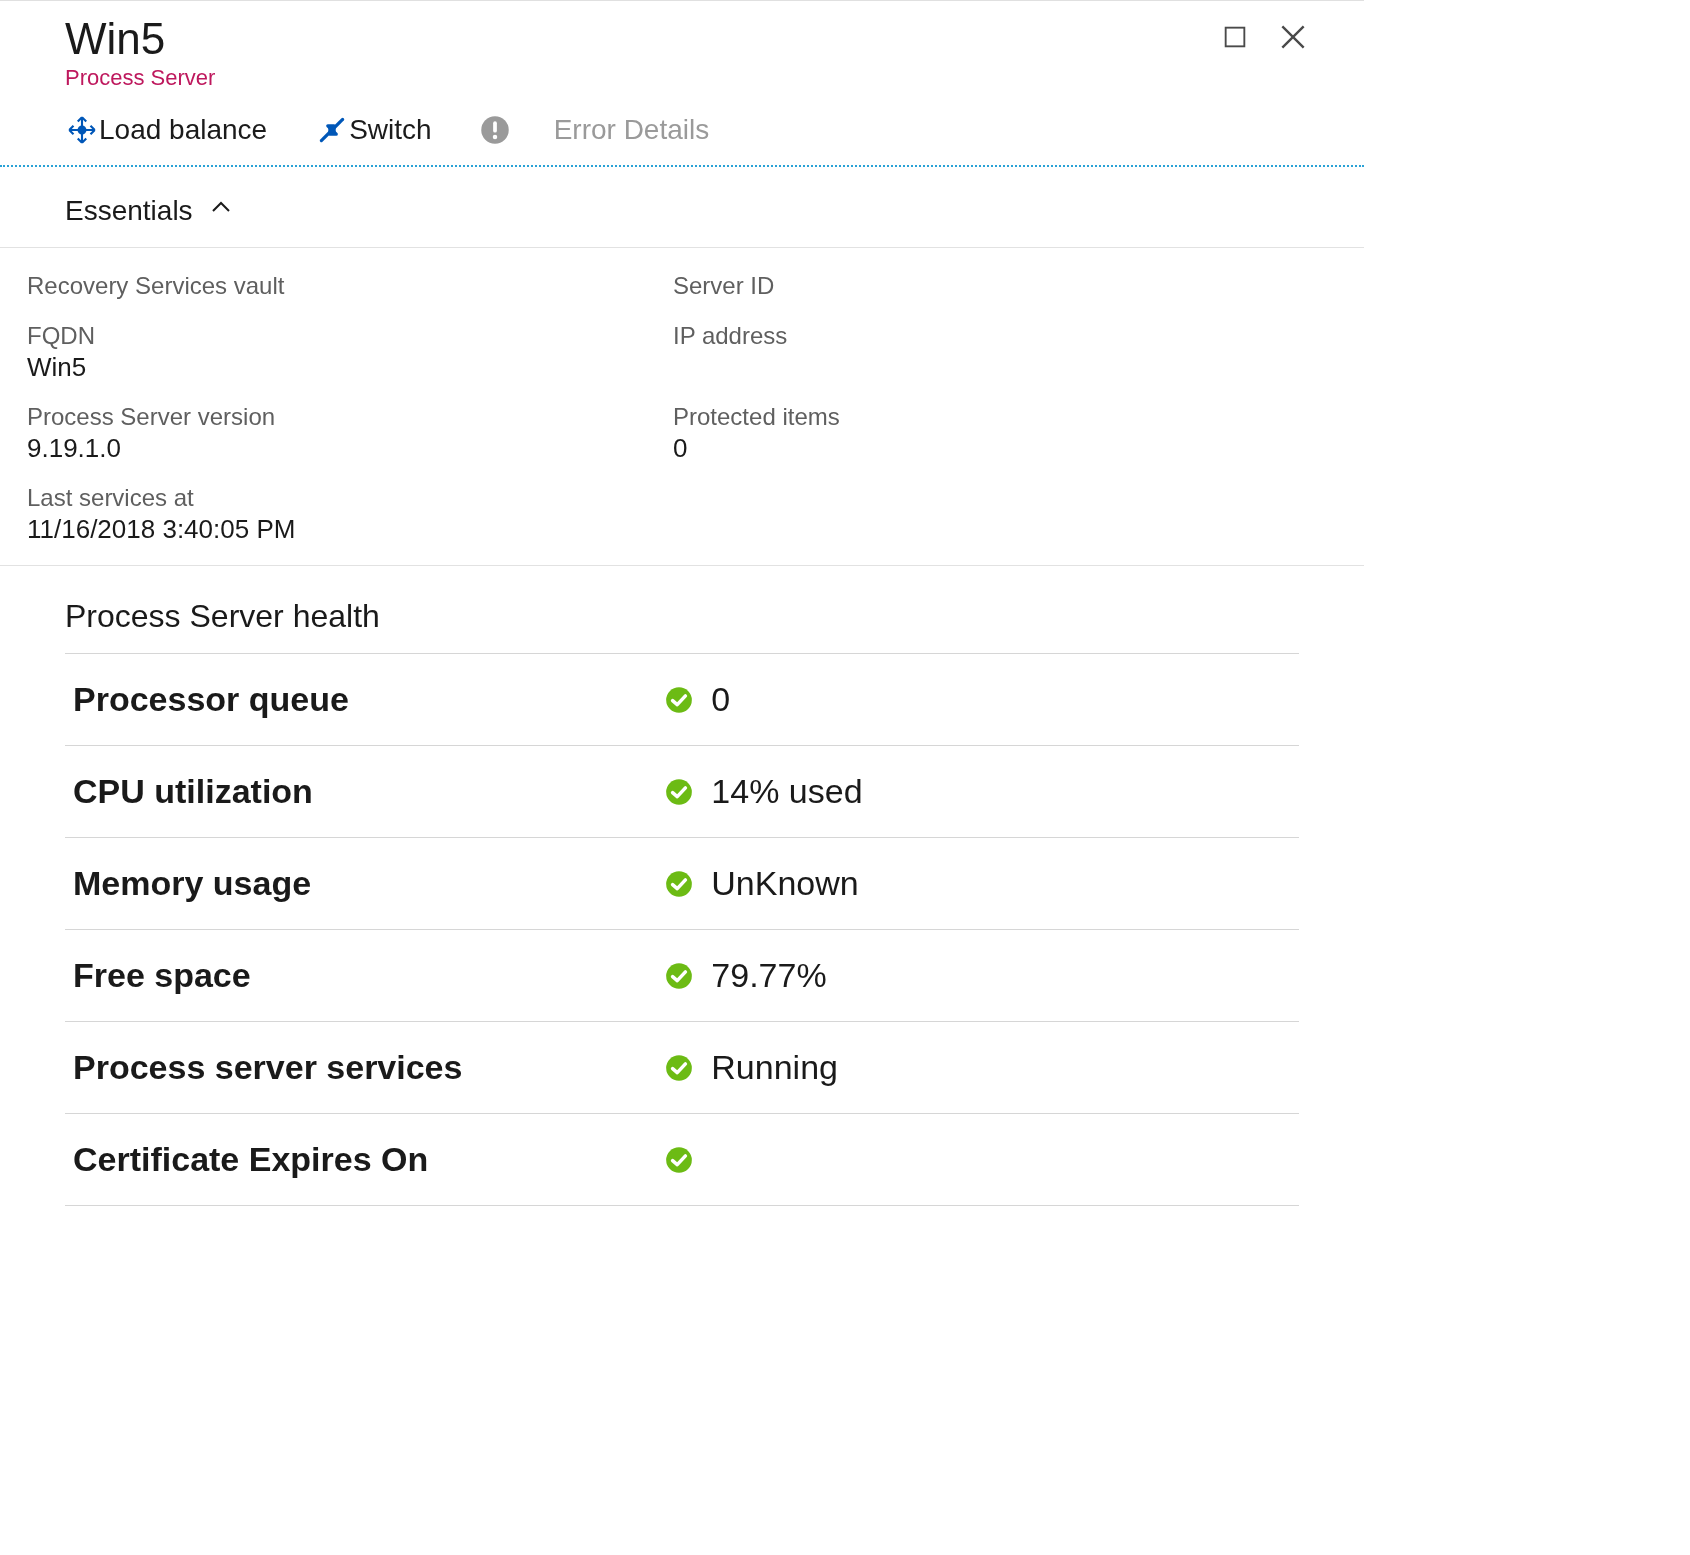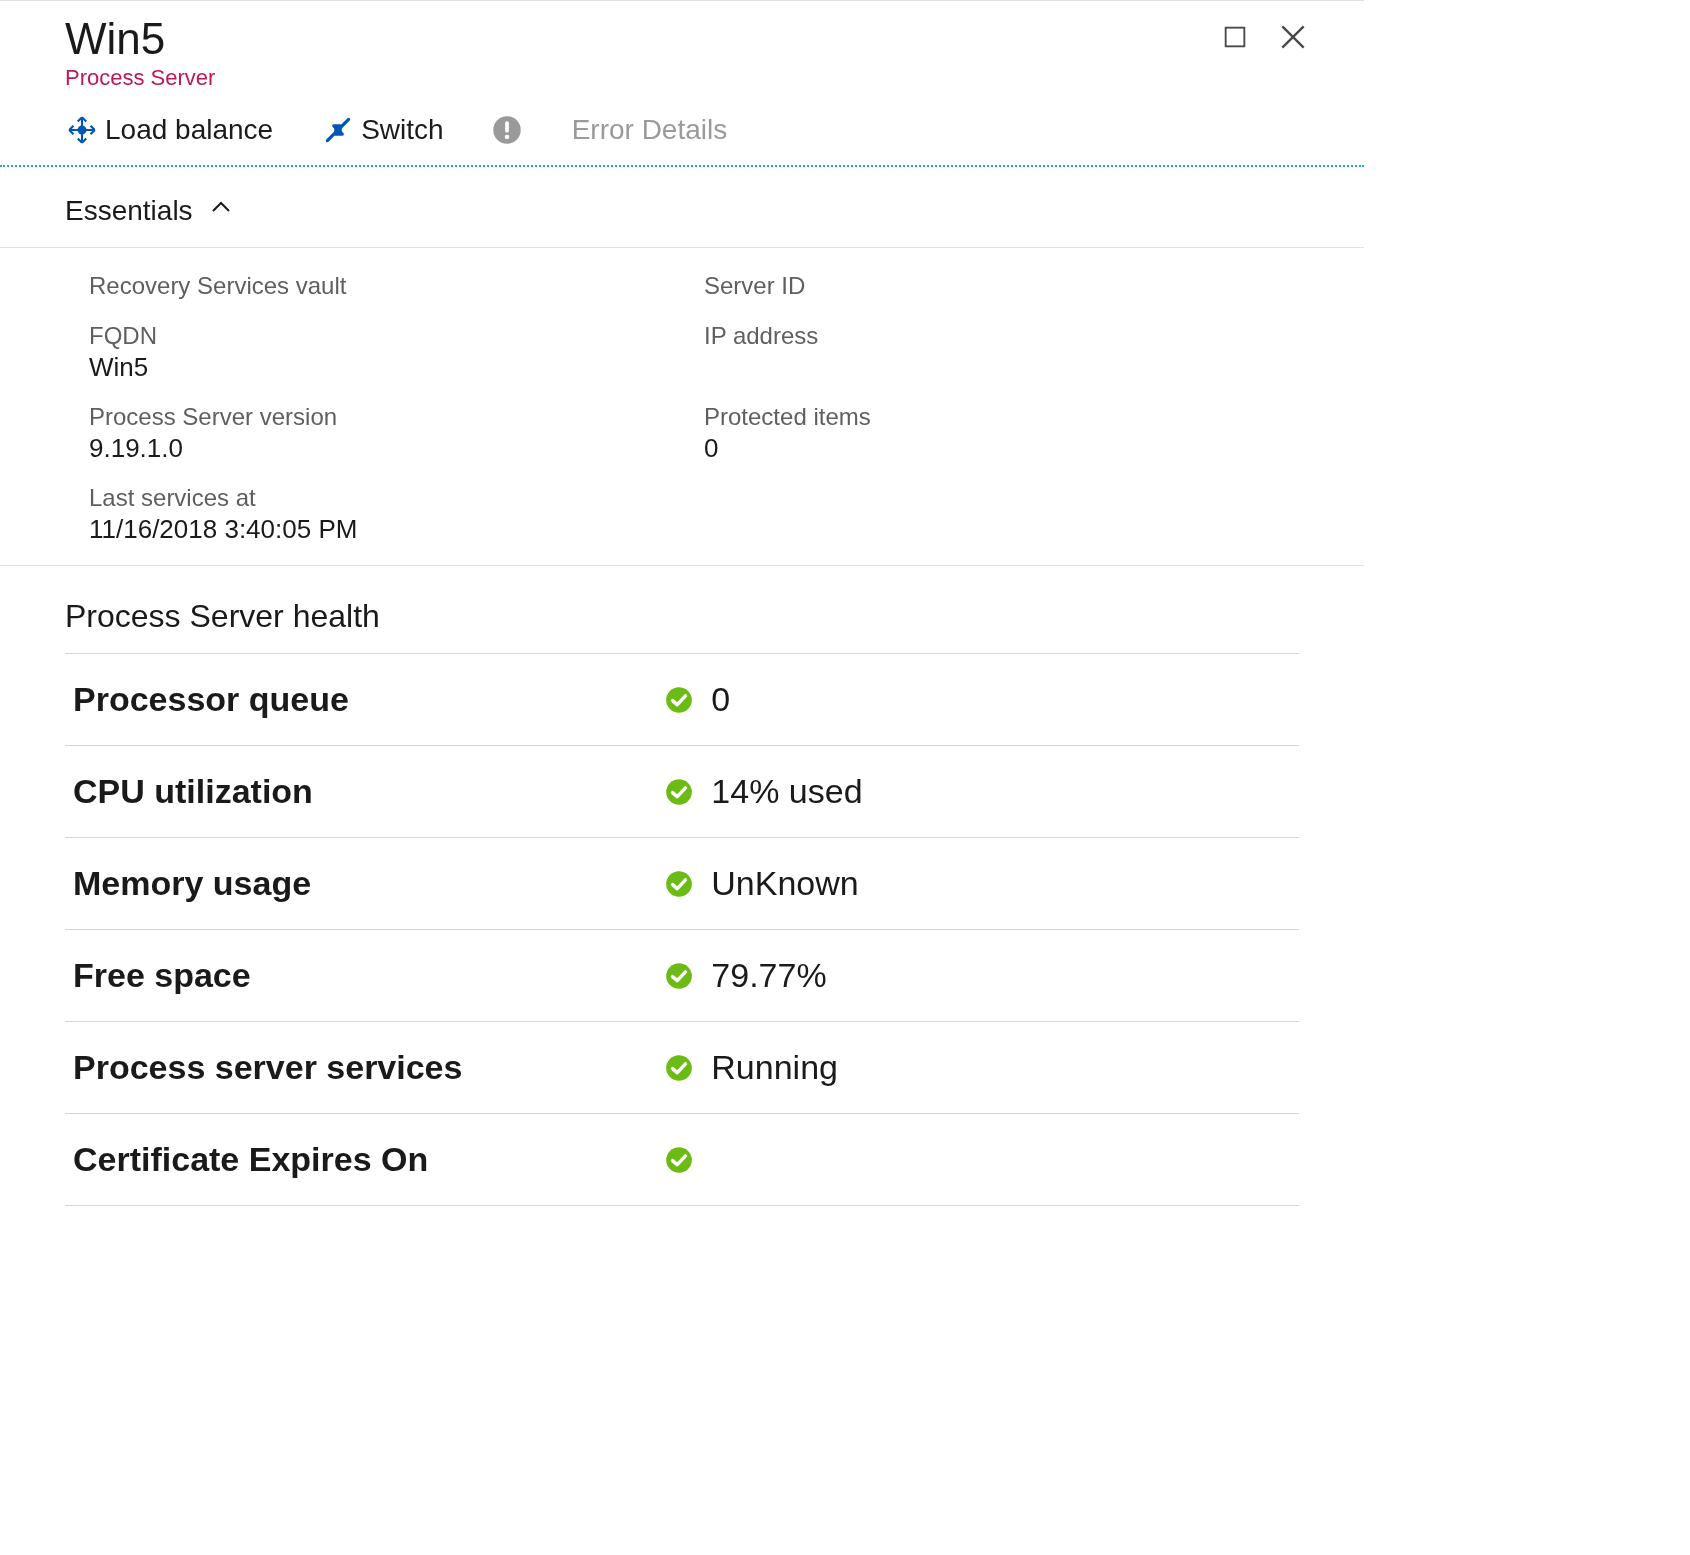--- a/index.html
+++ b/index.html
@@ -51,42 +51,42 @@
   .toolbar {
     display: flex;
     align-items: center;
     gap: 48px;
     padding: 14px 65px 18px 65px;
     border-bottom: 2px dotted #2aa2d6;
   }
   .tb-item {
     display: flex;
     align-items: center;
-    gap: 6px;
+    gap: 0;
     cursor: pointer;
     font-size: 28px;
   }
   .tb-label { color: #1b1b1b; }
   .tb-label.disabled { color: #9a9a9a; margin-left: 44px; }
   .tb-icon { display: inline-flex; }
   .essentials-header {
     display: flex;
     gap: 16px;
     padding: 28px 65px 20px 65px;
     cursor: pointer;
     border-bottom: 1px solid #e2e2e2;
   }
   .essentials-title {
     font-size: 28px;
     color: #1a1a1a;
   }
   .essentials-grid {
     display: grid;
     grid-template-columns: 1fr 1fr;
-    padding: 24px 65px 20px 89px;
+    padding: 24px 65px 20px 27px;
     row-gap: 28px;
     column-gap: 40px;
     gap: 20px;
   }
   .field { display: flex; flex-direction: column; }
   .field-label {
     font-size: 24px;
     color: #5f5f5f;
   }
   .field-value {

